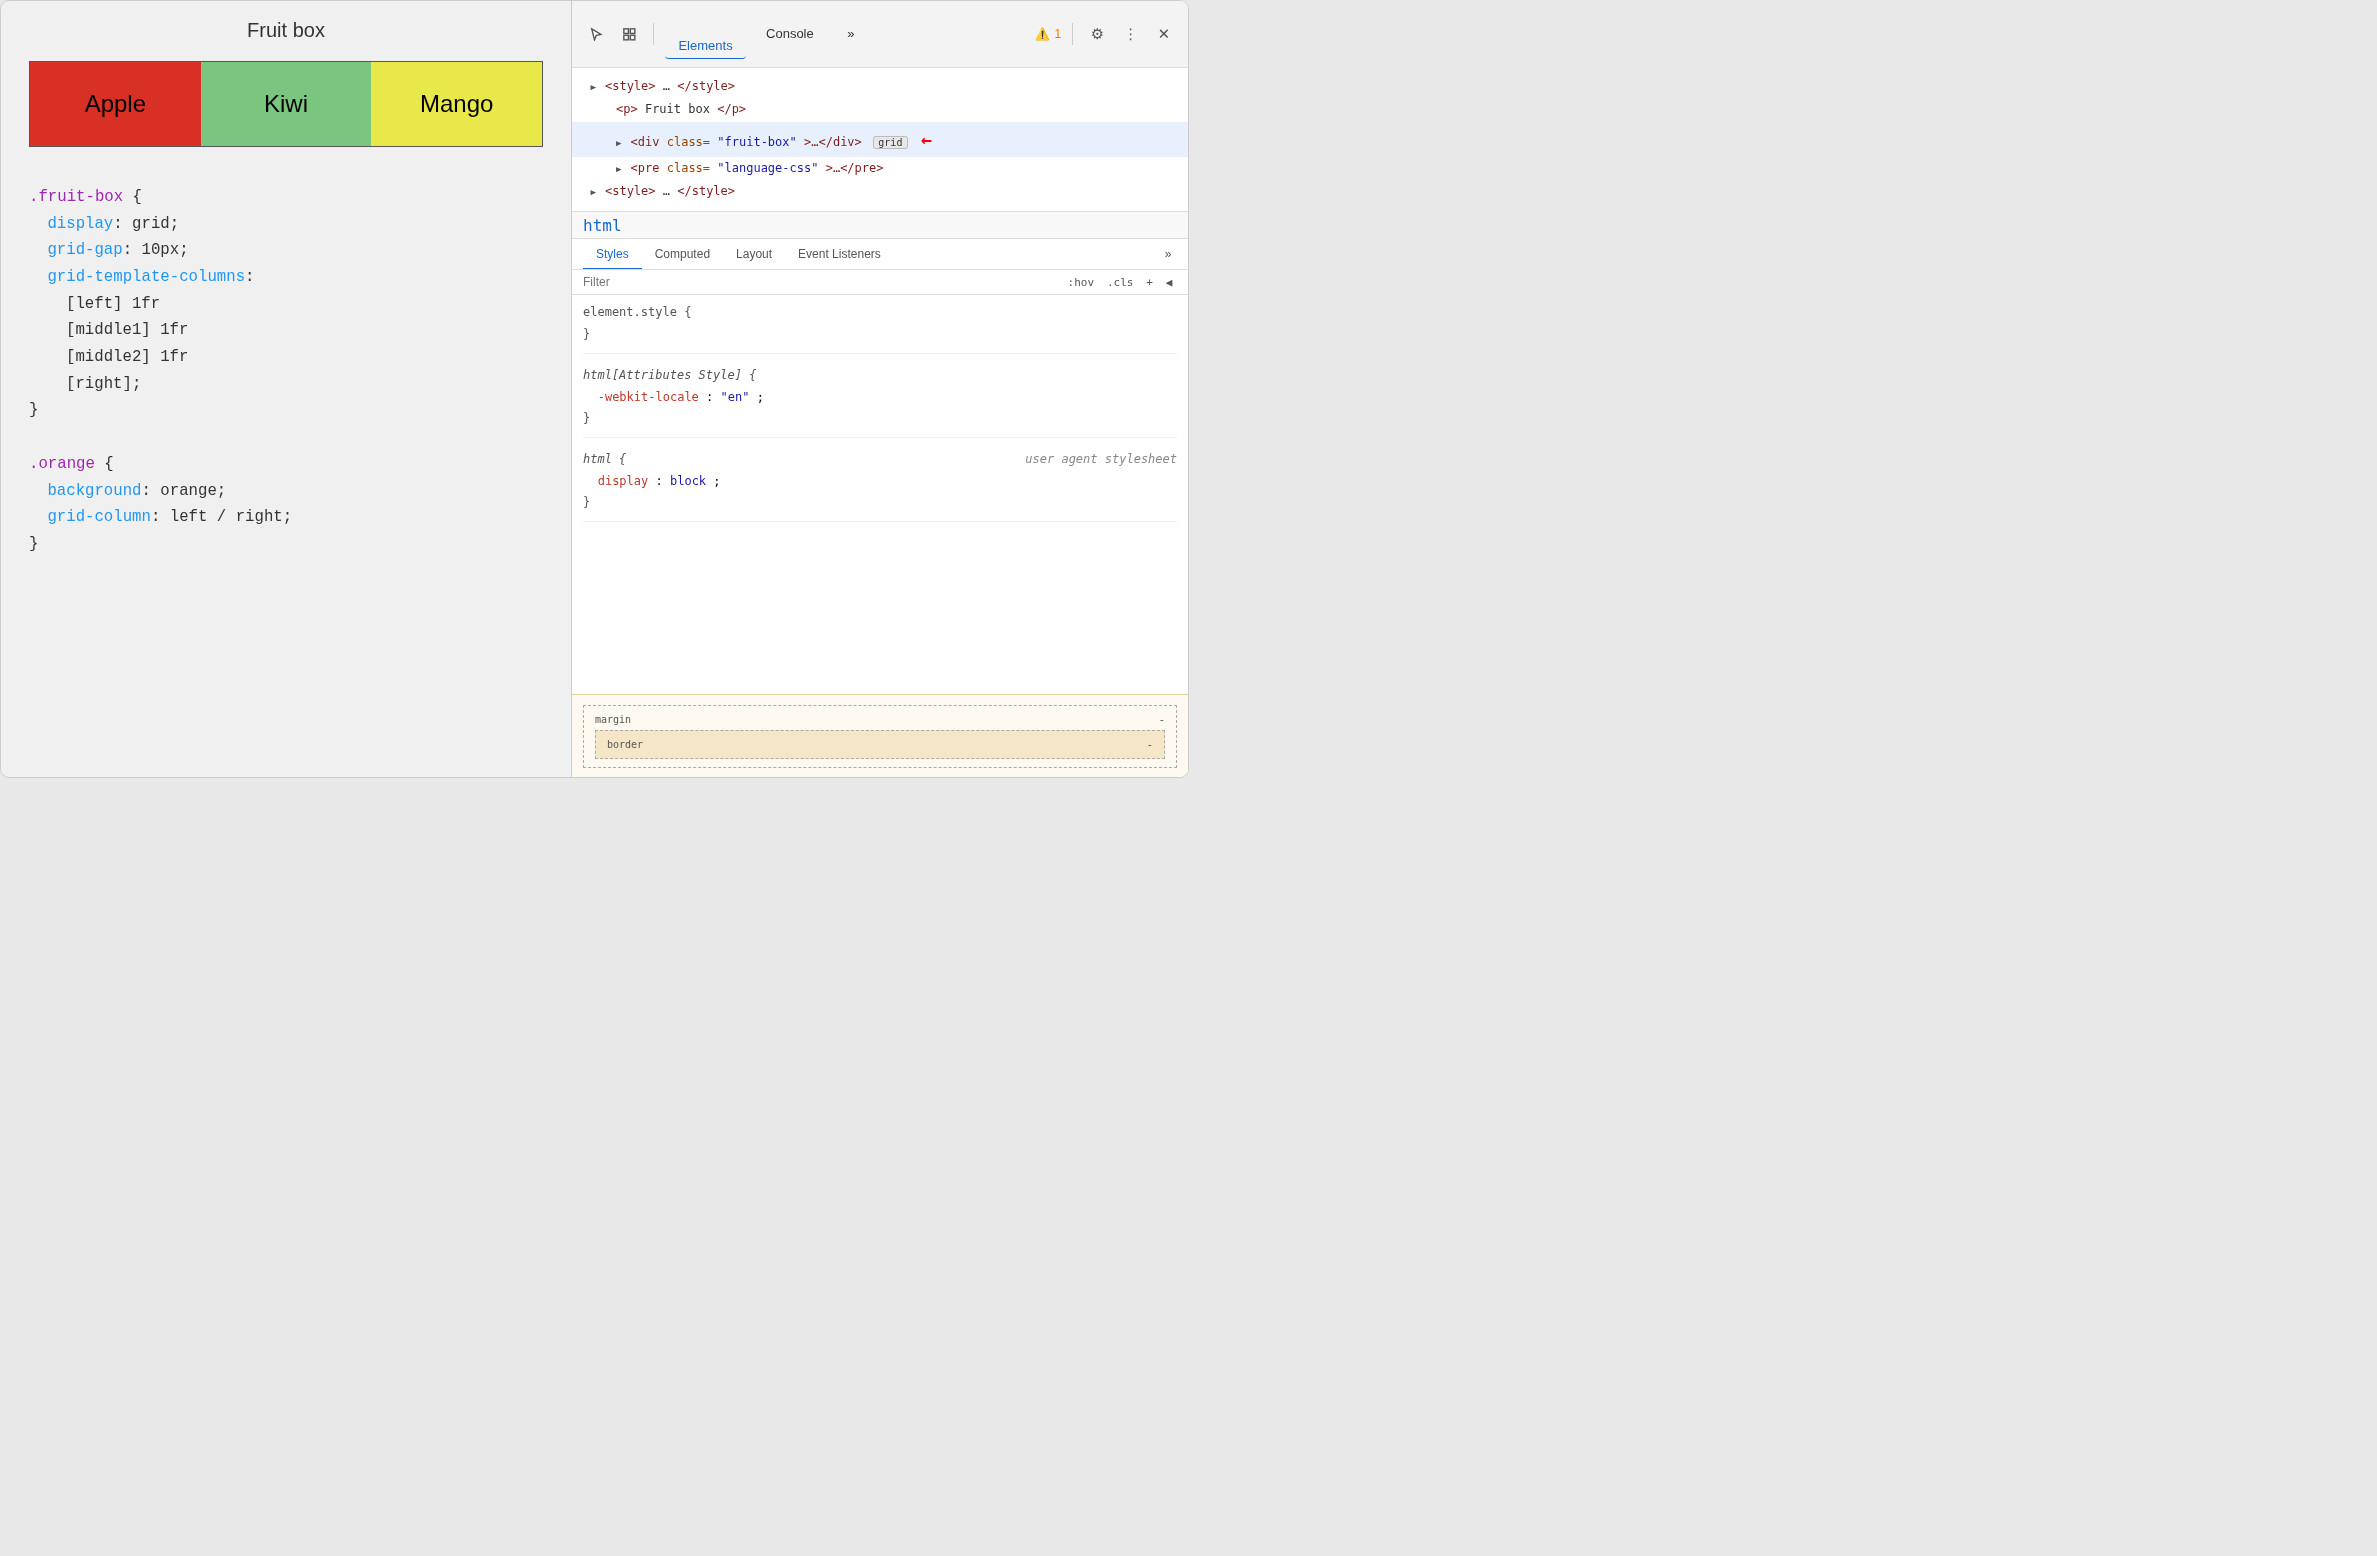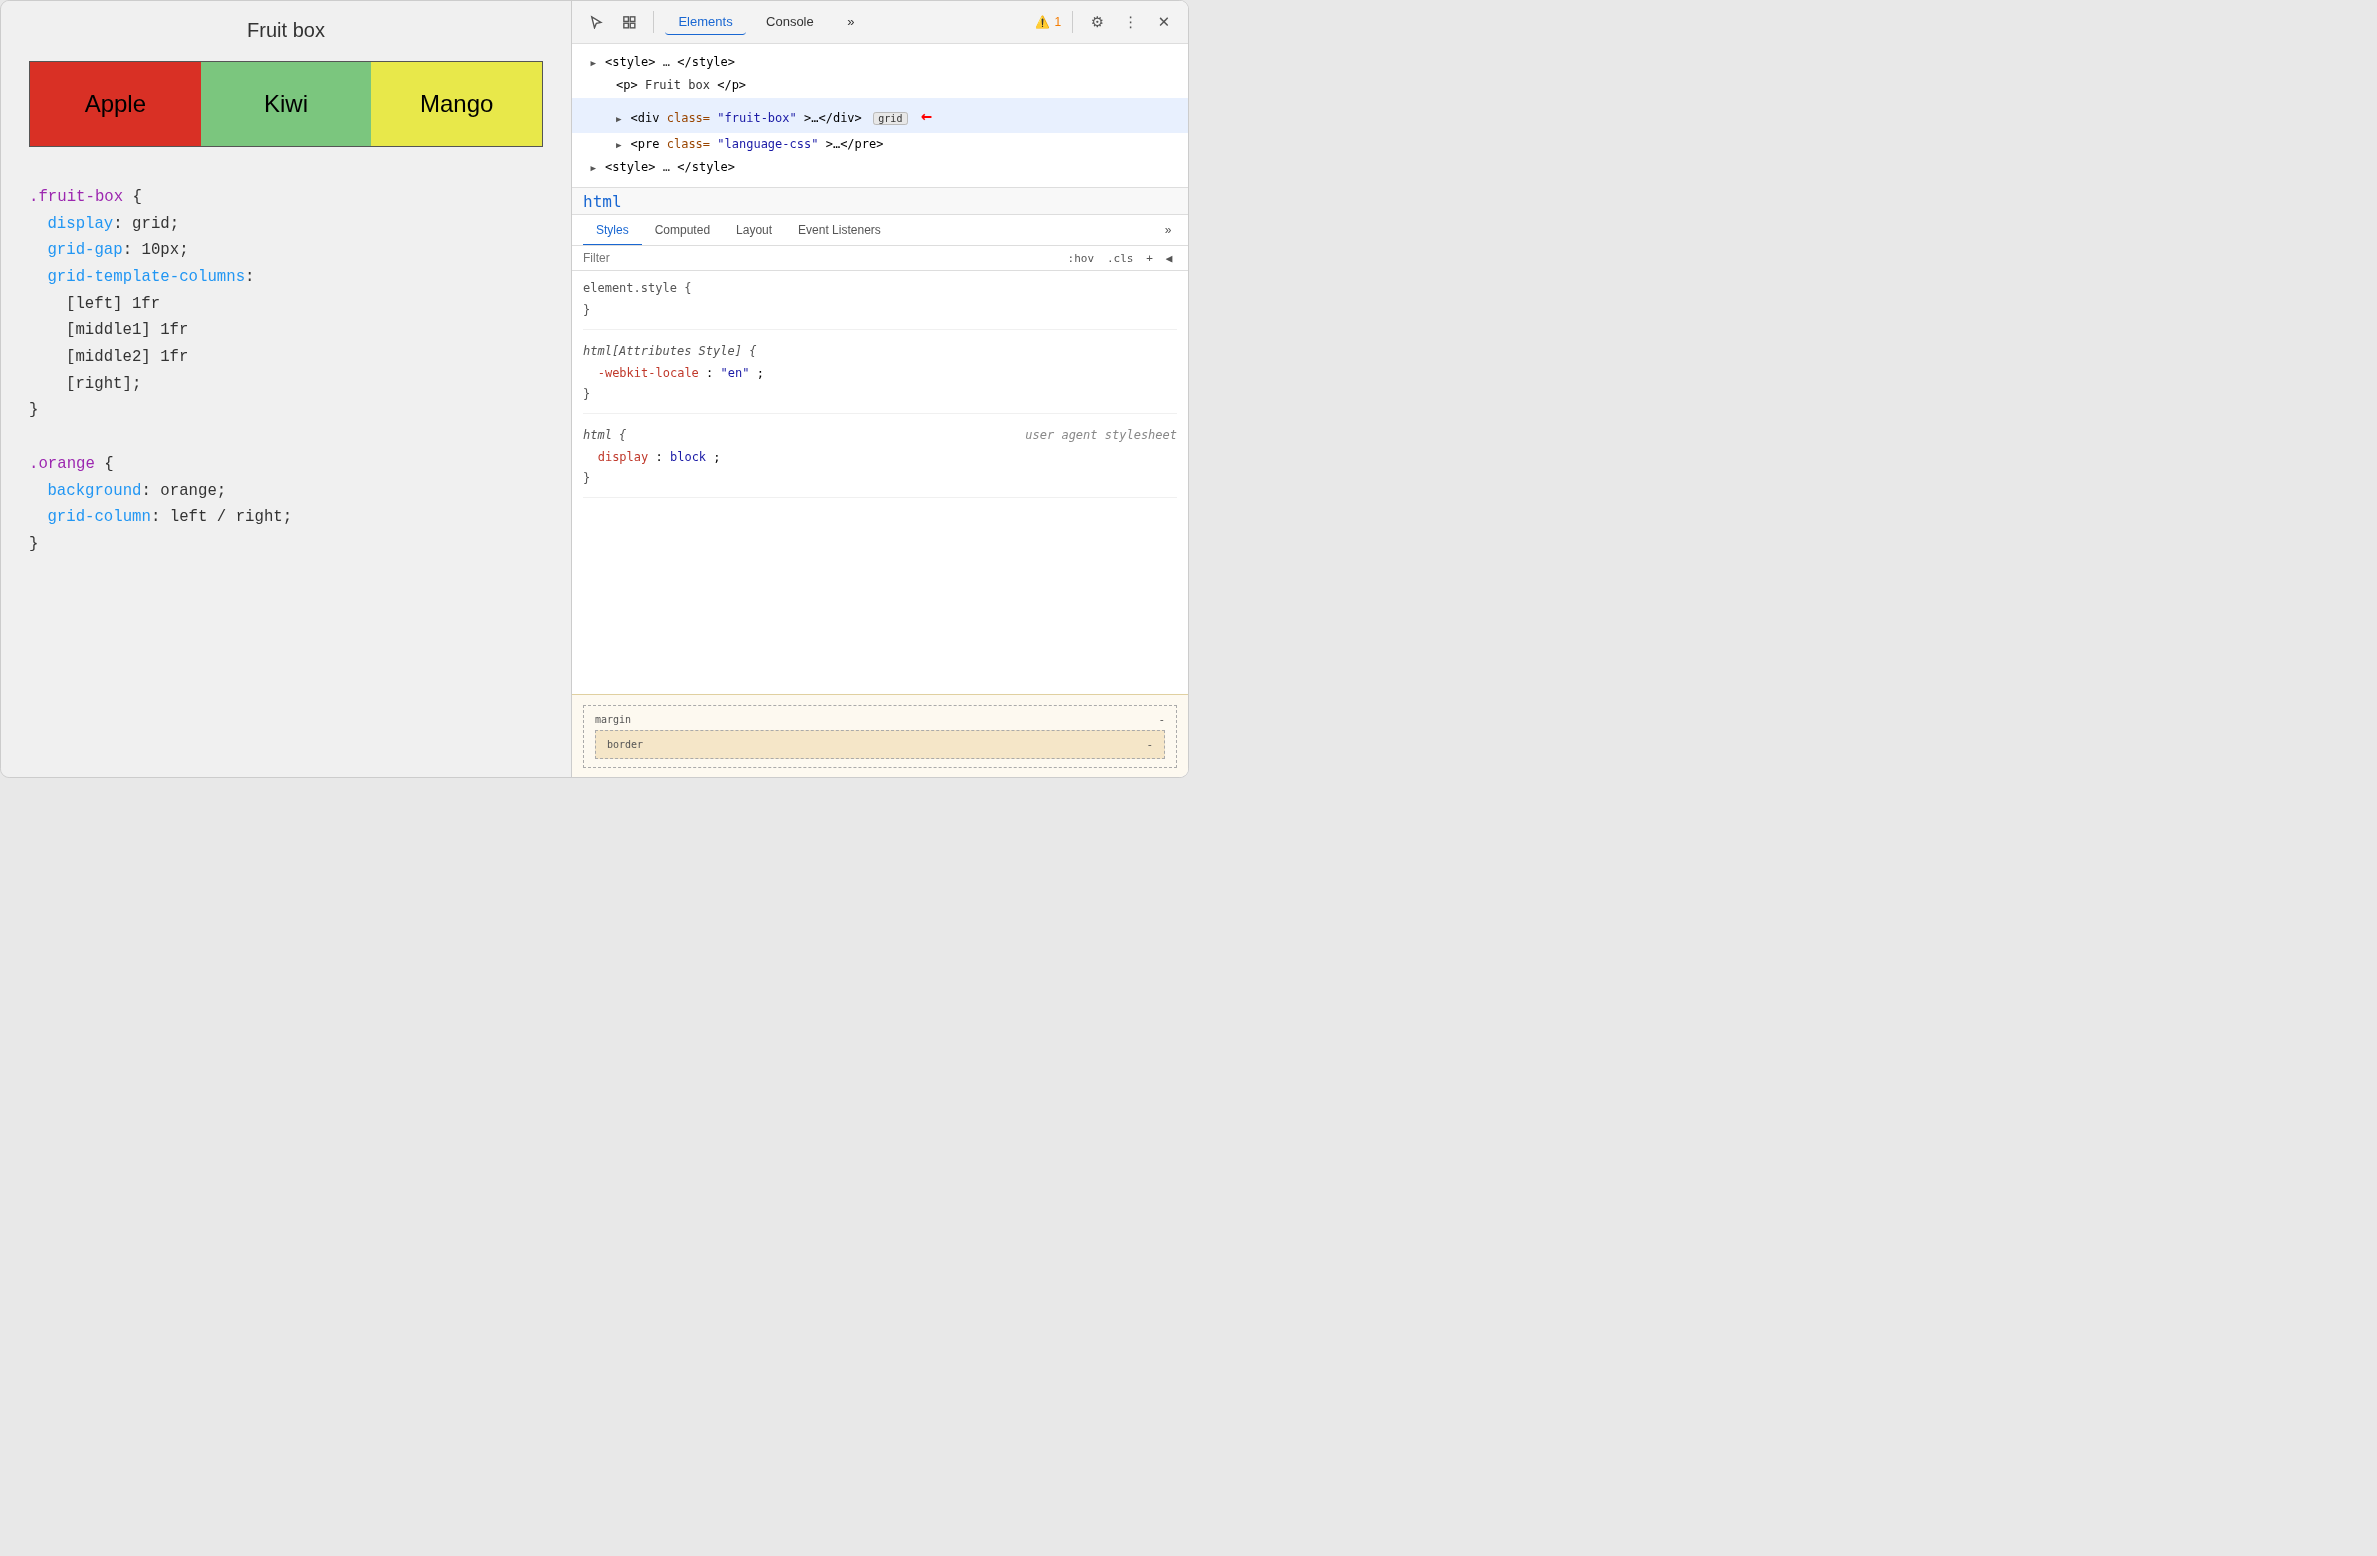--- a/index.html
+++ b/index.html
@@ -129,20 +129,21 @@
       border: none;
       cursor: pointer;
       color: #333;
       border-radius: 3.7px;
     }
 
     .tab-btn.active {
       color: #1967d2;
       border-bottom: 1.8px solid #1967d2;
       font-weight: 500;
+      margin-top: 24px;
     }
 
     .toolbar-spacer { flex: 1; }
 
     .warning-badge {
       display: flex;
       align-items: center;
       gap: 3.7px;
       font-size: 12px;
       color: #f57c00;
@@ -160,21 +161,21 @@
 
     .dom-line {
       padding: 0.9px 11px;
       display: flex;
       align-items: center;
       gap: 3.7px;
       white-space: nowrap;
     }
     .dom-line.selected { background: #e8f0fe; }
     .dom-triangle { color: #555; font-size: 9.2px; margin-right: 1.8px; cursor: pointer; }
-    .dom-tag { color: #000000; }
+    .dom-tag { color: #7f1d1d; }
     .dom-attr-name { color: #994500; }
     .dom-attr-value { color: #1a1aa6; }
     .dom-text { color: #333; }
     .dom-badge {
       background: #e8e8e8;
       border: 0.9px solid #bbb;
       border-radius: 2.8px;
       padding: 0 4.6px;
       font-size: 10px;
       color: #333;

